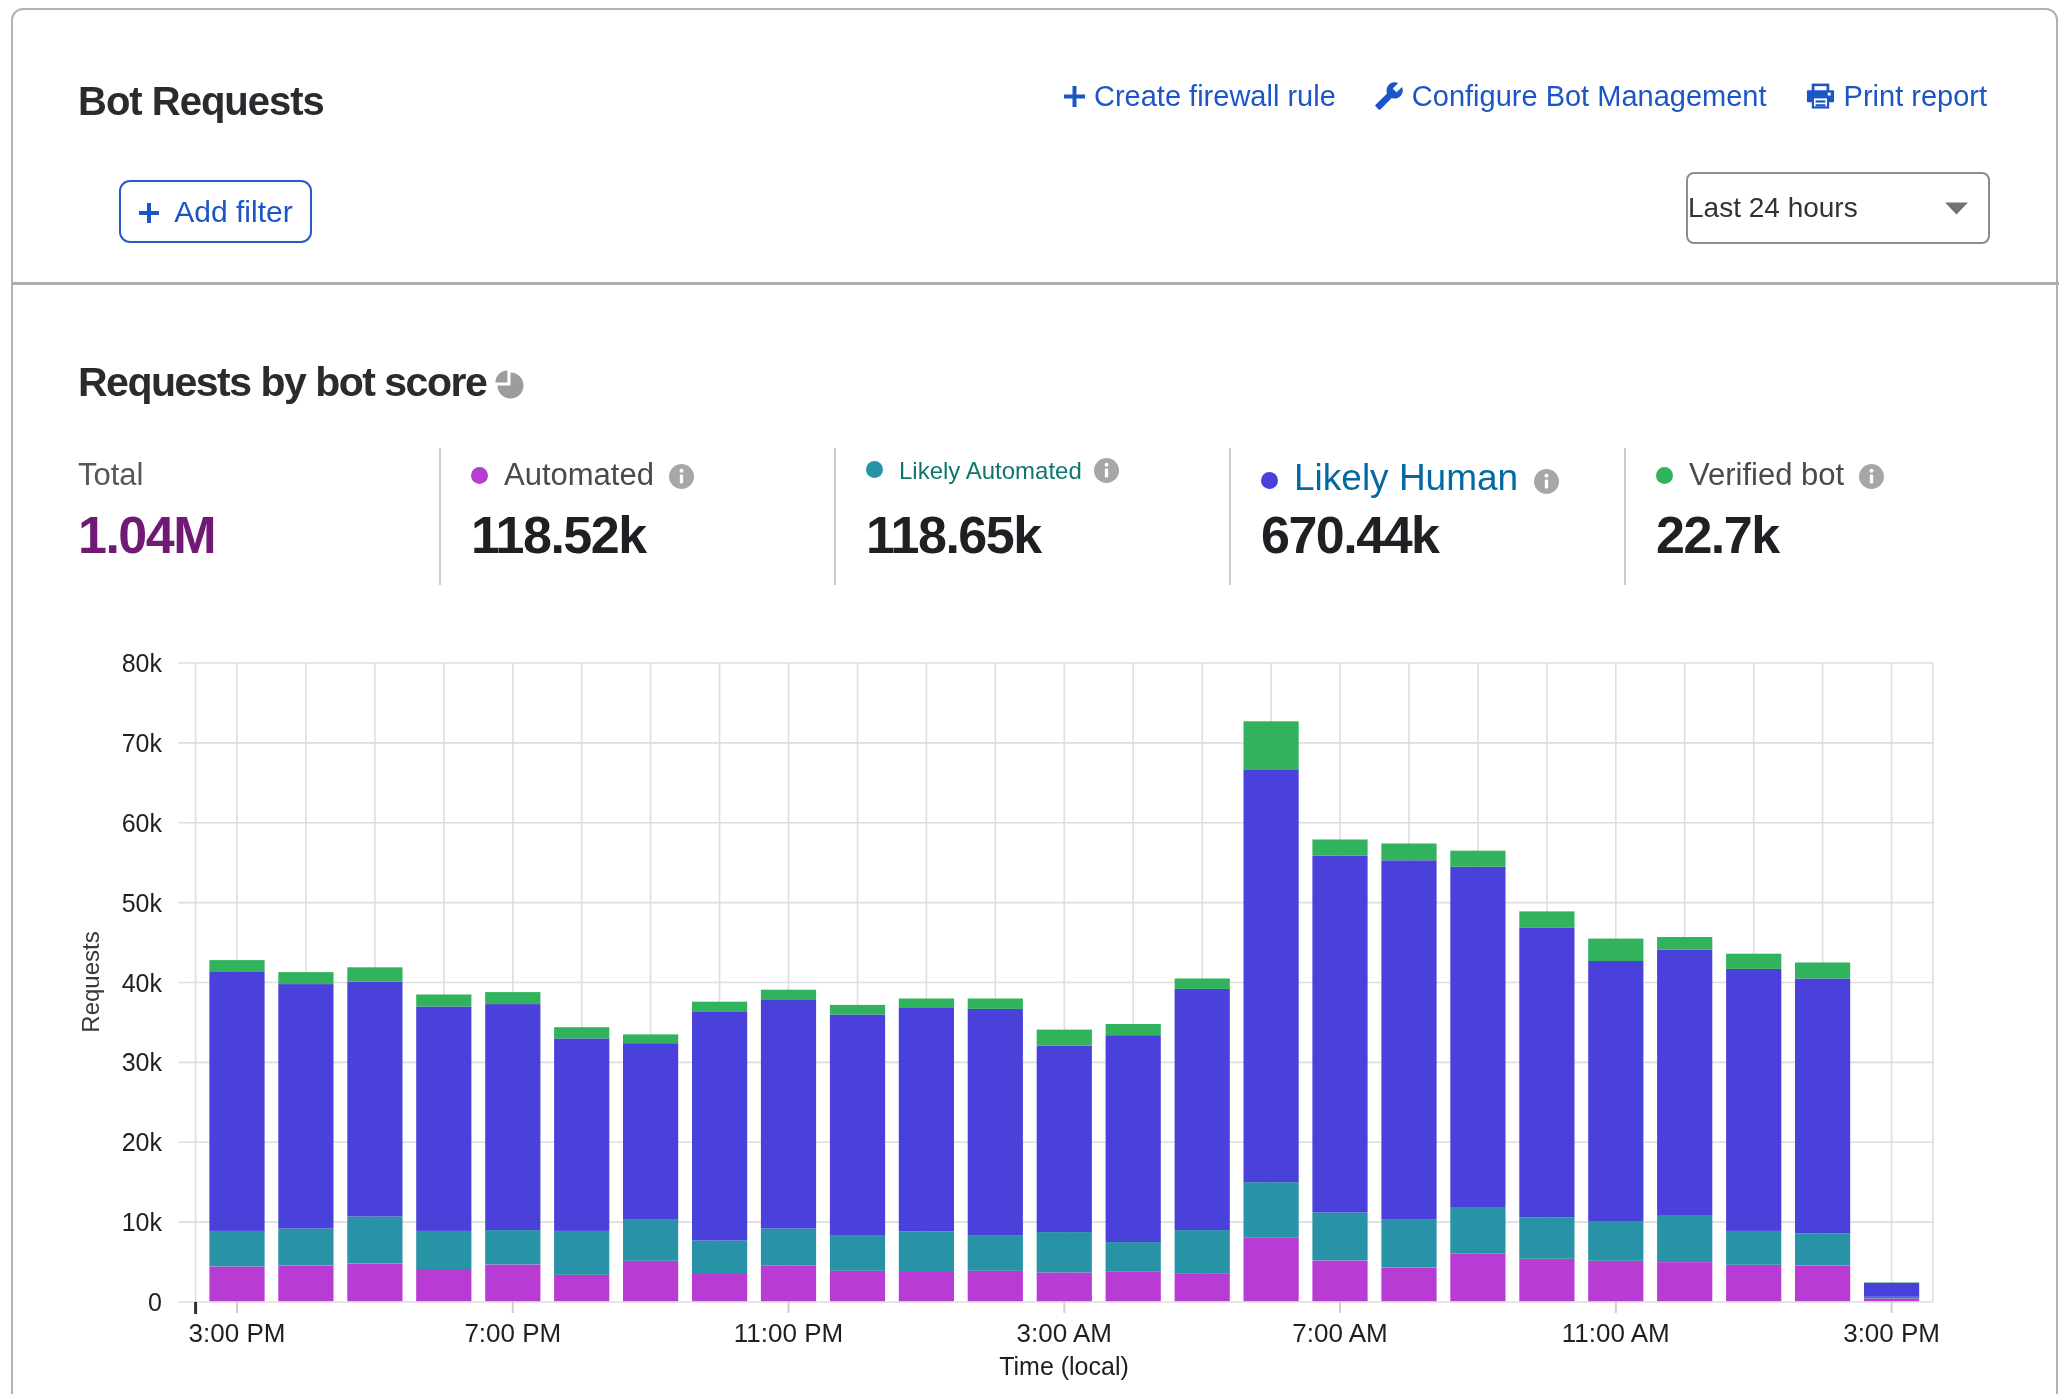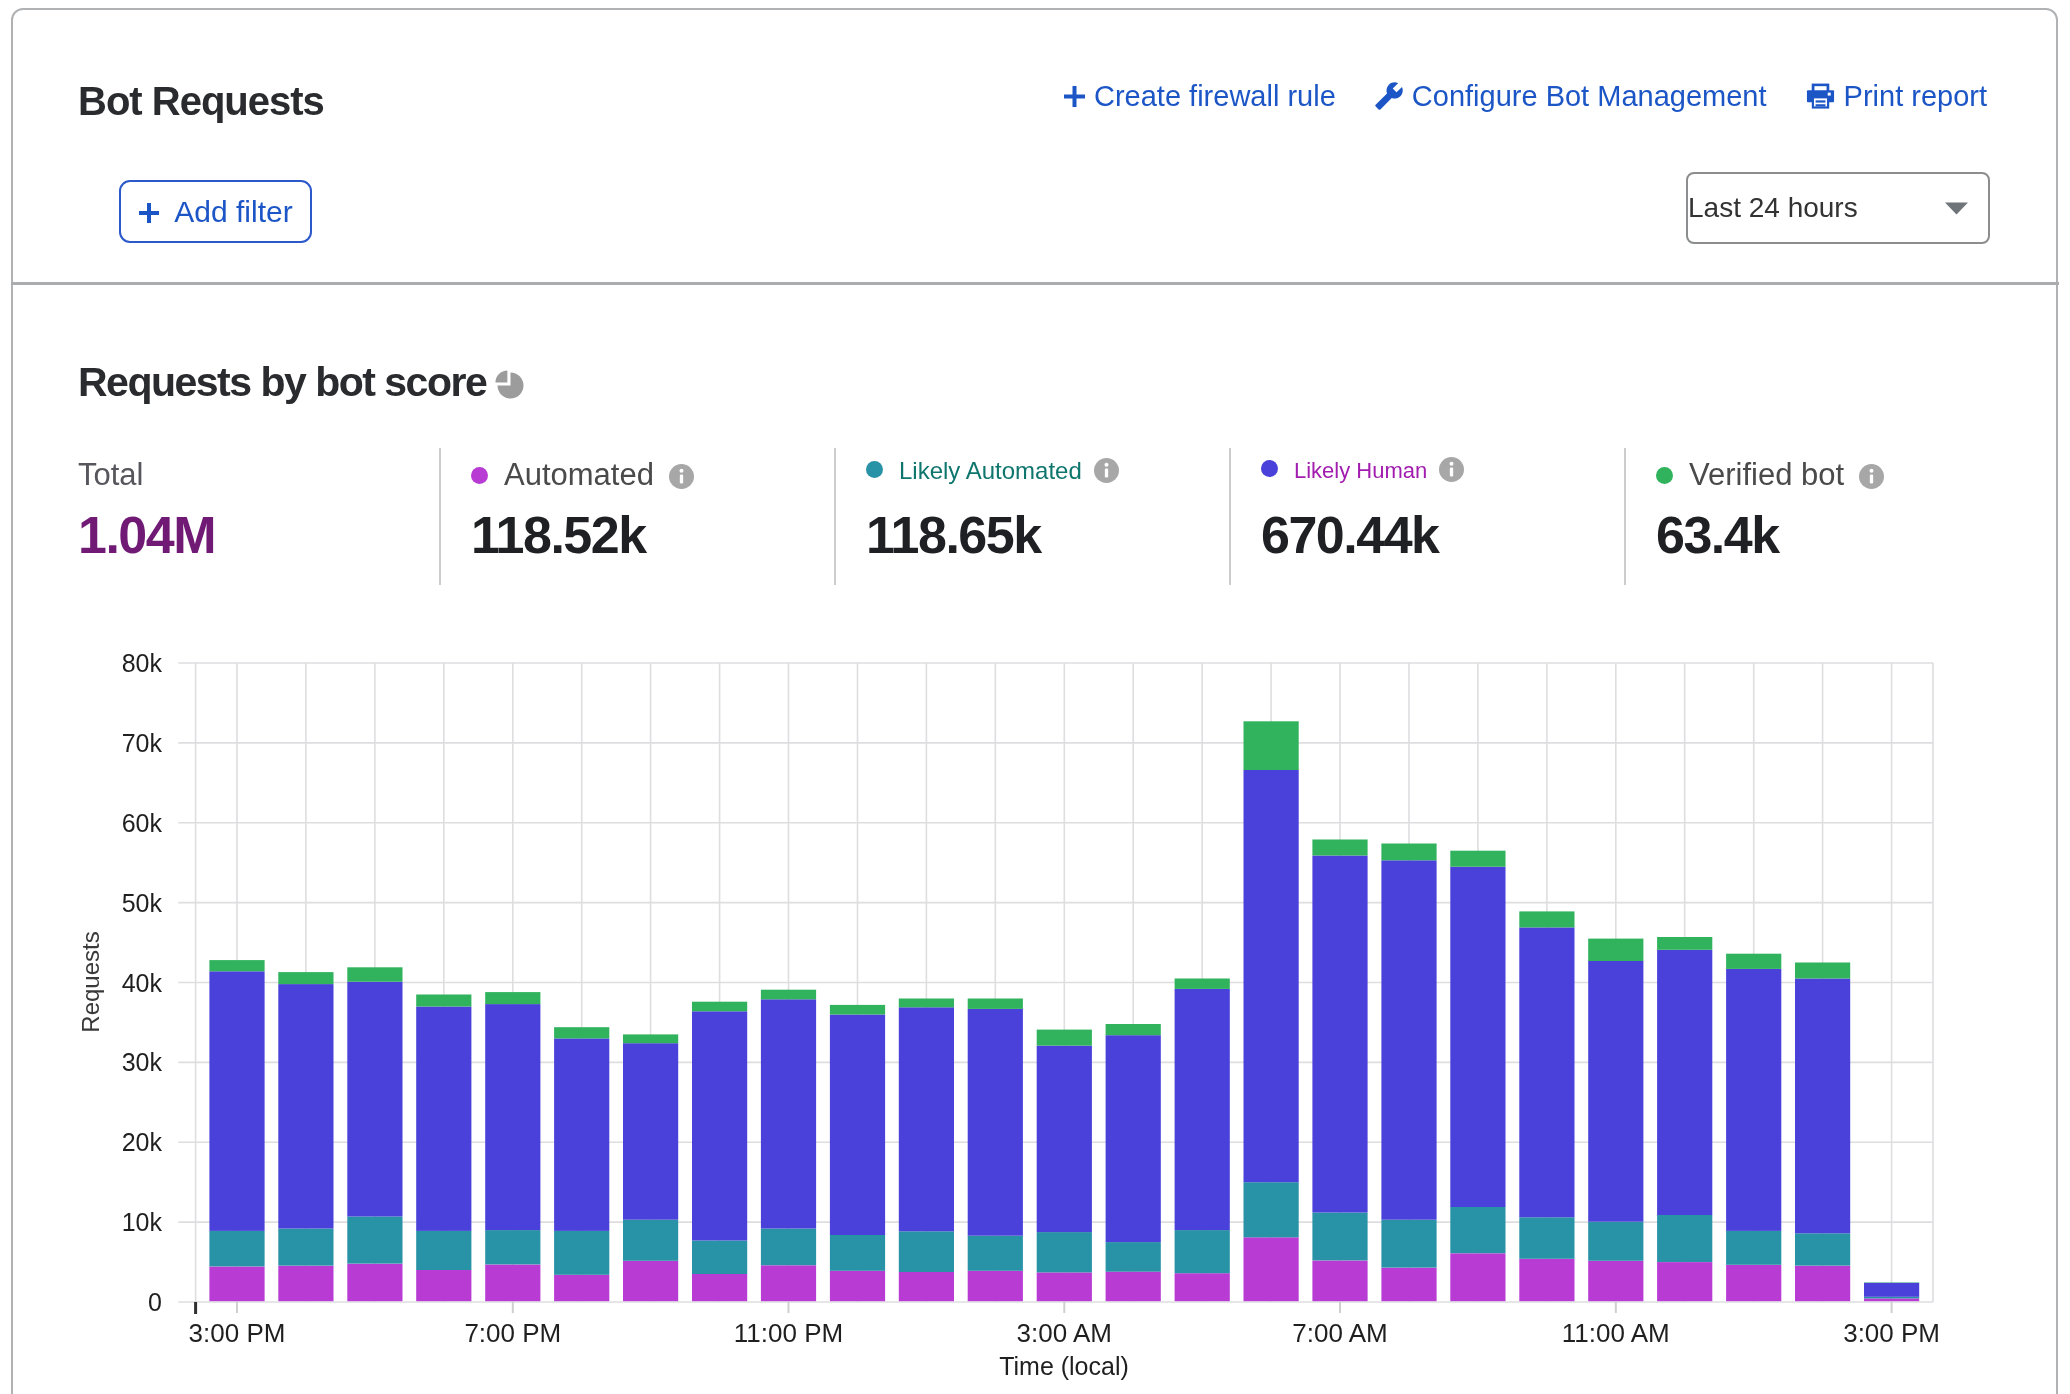--- a/index.html
+++ b/index.html
@@ -48,32 +48,32 @@
       <rect x="13" y="12.5" width="4" height="11" rx="1.5" fill="#fff"></rect>
       <circle cx="15" cy="8" r="2.4" fill="#fff"></circle>
     </svg></div>
 <div style="position:absolute;left:471px;top:505px;font-size:52px;letter-spacing:-1.5px;font-weight:bold;color:#1f2023;white-space:nowrap">118.52k</div>
 <div style="position:absolute;left:866px;top:457px;font-size:24px;color:#0f766e;white-space:nowrap"><span style="display:inline-block;width:17px;height:17px;border-radius:50%;background:#2892a6;margin-right:16px;vertical-align:1px"></span>Likely Automated<span style="display:inline-block;width:6px"></span> <svg width="25" height="25" viewBox="0 0 30 30" style="vertical-align:-4px">
       <circle cx="15" cy="15" r="15" fill="#a7a7a7"></circle>
       <rect x="13" y="12.5" width="4" height="11" rx="1.5" fill="#fff"></rect>
       <circle cx="15" cy="8" r="2.4" fill="#fff"></circle>
     </svg></div>
 <div style="position:absolute;left:866px;top:505px;font-size:52px;letter-spacing:-1.5px;font-weight:bold;color:#1f2023;white-space:nowrap">118.65k</div>
-<div style="position:absolute;left:1261px;top:457px;font-size:22px;color:#a21caf;white-space:nowrap"><span style="display:inline-block;width:17px;height:17px;border-radius:50%;background:#4a41da;margin-right:16px;vertical-align:1px"></span>Likely Human<span style="display:inline-block;width:6px"></span> <svg width="25" height="25" viewBox="0 0 30 30" style="vertical-align:-4px">
+<div style="position:absolute;left:1261px;top:457px;font-size:37px;color:#0369a1;white-space:nowrap"><span style="display:inline-block;width:17px;height:17px;border-radius:50%;background:#4a41da;margin-right:16px;vertical-align:1px"></span>Likely Human<span style="display:inline-block;width:6px"></span> <svg width="25" height="25" viewBox="0 0 30 30" style="vertical-align:-4px">
       <circle cx="15" cy="15" r="15" fill="#a7a7a7"></circle>
       <rect x="13" y="12.5" width="4" height="11" rx="1.5" fill="#fff"></rect>
       <circle cx="15" cy="8" r="2.4" fill="#fff"></circle>
     </svg></div>
 <div style="position:absolute;left:1261px;top:505px;font-size:52px;letter-spacing:-1.5px;font-weight:bold;color:#1f2023;white-space:nowrap">670.44k</div>
 <div style="position:absolute;left:1656px;top:457px;font-size:31px;color:#4a4a4a;white-space:nowrap"><span style="display:inline-block;width:17px;height:17px;border-radius:50%;background:#30b35c;margin-right:16px;vertical-align:1px"></span>Verified bot<span style="display:inline-block;width:6px"></span> <svg width="25" height="25" viewBox="0 0 30 30" style="vertical-align:-4px">
       <circle cx="15" cy="15" r="15" fill="#a7a7a7"></circle>
       <rect x="13" y="12.5" width="4" height="11" rx="1.5" fill="#fff"></rect>
       <circle cx="15" cy="8" r="2.4" fill="#fff"></circle>
     </svg></div>
-<div style="position:absolute;left:1656px;top:505px;font-size:52px;letter-spacing:-1.5px;font-weight:bold;color:#1f2023;white-space:nowrap">63.4k</div>
+<div style="position:absolute;left:1656px;top:505px;font-size:52px;letter-spacing:-1.5px;font-weight:bold;color:#1f2023;white-space:nowrap">22.7k</div>
 <div style="position:absolute;left:439px;top:448px;width:2px;height:137px;background:#ccc"></div>
 <div style="position:absolute;left:834px;top:448px;width:2px;height:137px;background:#ccc"></div>
 <div style="position:absolute;left:1229px;top:448px;width:2px;height:137px;background:#ccc"></div>
 <div style="position:absolute;left:1624px;top:448px;width:2px;height:137px;background:#ccc"></div>
 <svg width="2070" height="794" viewBox="0 600 2070 794" style="position:absolute;left:0;top:600;font-family:'Liberation Sans',sans-serif;">
 <line x1="178.3" y1="1302.0" x2="1933.0" y2="1302.0" stroke="#dedee0" stroke-width="1.6"></line>
 <line x1="178.3" y1="1222.1" x2="1933.0" y2="1222.1" stroke="#dedee0" stroke-width="1.6"></line>
 <line x1="178.3" y1="1142.2" x2="1933.0" y2="1142.2" stroke="#dedee0" stroke-width="1.6"></line>
 <line x1="178.3" y1="1062.4" x2="1933.0" y2="1062.4" stroke="#dedee0" stroke-width="1.6"></line>
 <line x1="178.3" y1="982.5" x2="1933.0" y2="982.5" stroke="#dedee0" stroke-width="1.6"></line>

